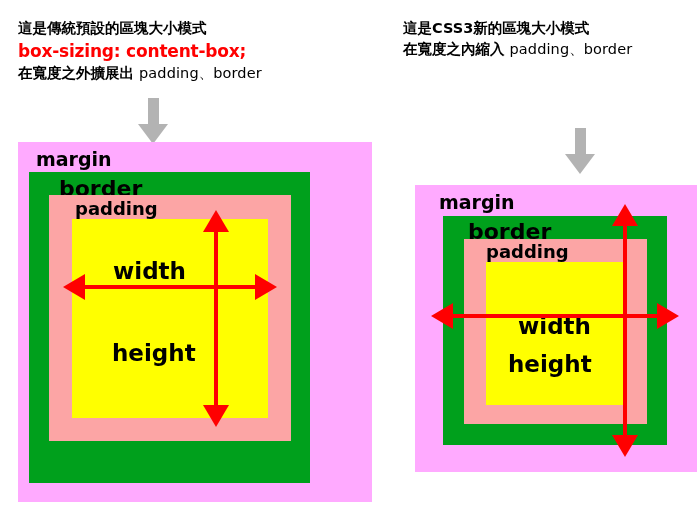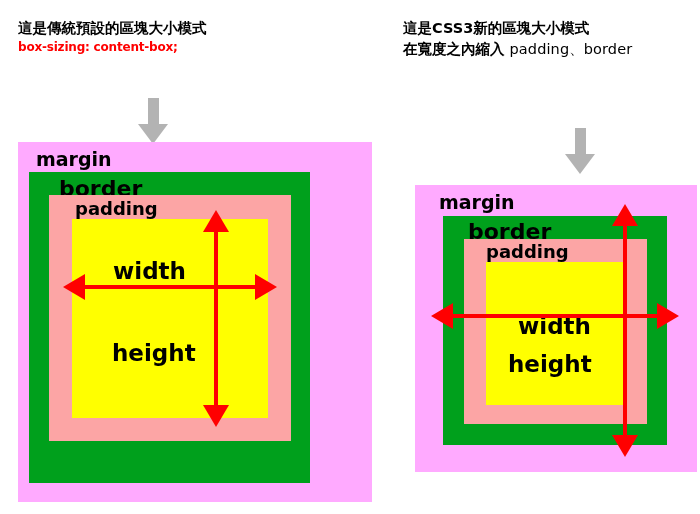--- a/index.html
+++ b/index.html
@@ -33,21 +33,21 @@
   #panel-right .caption { left: 3px; }
 
   .cap-line {
     display: block;
     color: #000000;
     font-size: 14.5px;
     font-weight: 700;
   }
   .cap-line.code {
     color: #ff0000;
-    font-size: 12px;
+    font-size: 17px;
     font-weight: 700;
     font-family: "DejaVu Sans", "Liberation Sans", sans-serif;
     letter-spacing: -0.2px;
   }
   .cap-line.mix .zh { font-weight: 700; }
   .cap-line.mix .en { font-weight: 400; letter-spacing: 0.1px; }
 
   
   .gray-arrow {
     position: absolute;
@@ -141,20 +141,21 @@
   .arrow-v .tip-b { bottom: 0; border-top: 22px solid #ff0000; }
 </style>
 </head>
 <body>
 
 <div class="panel" id="panel-left">
 
   <div class="caption">
     <span class="cap-line">這是傳統預設的區塊大小模式</span>
     <span class="cap-line code">box-sizing: content-box;</span>
+    <span class="cap-line mix"><span class="zh">在寬度之外擴展出 </span><span class="en">padding、border</span></span>
   </div>
 
   <div class="gray-arrow" style="left:138px; top:98px;">
     <div class="shaft"></div>
     <div class="head"></div>
   </div>
 
   <div class="bm-margin" style="left:18px; top:142px; width:354px; height:360px;">
 
     <span class="bm-label lbl-margin" style="left:18px; top:8px;">margin</span>

